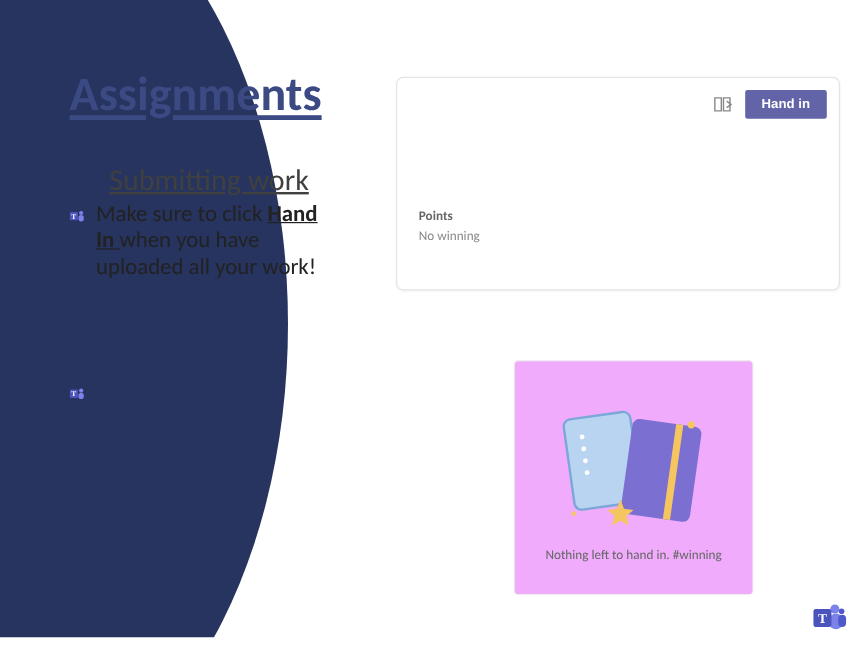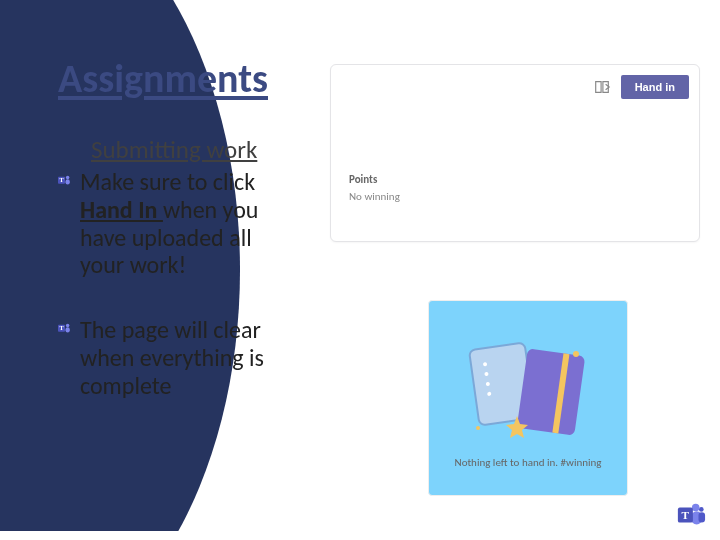--- a/index.html
+++ b/index.html
@@ -25,21 +25,21 @@
     font-size: 25px; color: #404040; text-decoration: underline; margin-left: 21px;
   }
   .bullet1 {
     position: absolute; left: 58px; top: 168px; width: 220px;
     display: flex; gap: 8px; align-items: flex-start;
   }
   .bullet2 {
     position: absolute; left: 58px; top: 316px; width: 220px;
     display: flex; gap: 8px; align-items: flex-start;
   }
-  .bullet-text { font-size: 24px; line-height: 1.16; color: #222; }
+  .bullet-text { font-size: 19px; line-height: 1.16; color: #222; }
   .emph { font-weight: 700; text-decoration: underline; }
   .bullet-icon {
     width: 14px; height: 14px; margin-top: 6px; flex-shrink: 0;
     position: relative;
   }
   .bullet-icon svg { width: 14px; height: 14px; display:block; }
 
   
   .card-top {
     position: absolute; left: 330px; top: 64px; width: 370px; height: 178px;
@@ -58,21 +58,21 @@
   }
   .points-block {
     position: absolute; left: 18px; top: 60px; font-size: 11px; line-height: 1.5; margin-top: 47px;
   }
   .points-label { color: #666; font-weight: 600; }
   .points-value { color: #888; }
 
   
   .card-bottom {
     position: absolute; left: 428px; top: 300px; width: 200px; height: 196px;
-    background: #7dd3fc; border: 1px solid #eee; border-radius: 4px;
+    background: #f0abfc; border: 1px solid #eee; border-radius: 4px;
     display: flex; flex-direction: column; align-items: center; justify-content: center;
     gap: 8px;
   }
   .illus { width: 140px; height: 120px; position: relative; }
   .empty-caption { font-size: 11px; color: #666; }
 
   
   .corner-logo {
     position: absolute; right: 14px; bottom: 10px; width: 30px; height: 30px;
   }
@@ -104,21 +104,20 @@
 
     <div class="bullet2">
       <span class="bullet-icon">
         <svg viewBox="0 0 16 16">
             <rect x="0" y="3" width="8" height="8" rx="1" fill="#4b53bc"></rect>
             <text x="4" y="9.5" font-size="7" text-anchor="middle" fill="#fff" font-family="Segoe UI" font-weight="700">T</text>
             <circle cx="11" cy="4" r="2" fill="#7b83eb"></circle>
             <rect x="8.5" y="6" width="5" height="6" rx="2.5" fill="#7b83eb"></rect>
           </svg>
       </span>
-      <div class="bullet-text">The page will clear when everything is complete</div>
     </div>
 
     <div class="card-top">
       <div class="card-top-header">
         <span class="immersive-icon">
           <svg viewBox="0 0 20 20" width="18" height="18">
               <path d="M3 4h6v12H3z M11 4h6v12h-6z" fill="none" stroke="#888" stroke-width="1.3"></path>
               <path d="M14 7l4 3-4 3" fill="none" stroke="#888" stroke-width="1.3"></path>
             </svg>
         </span>

